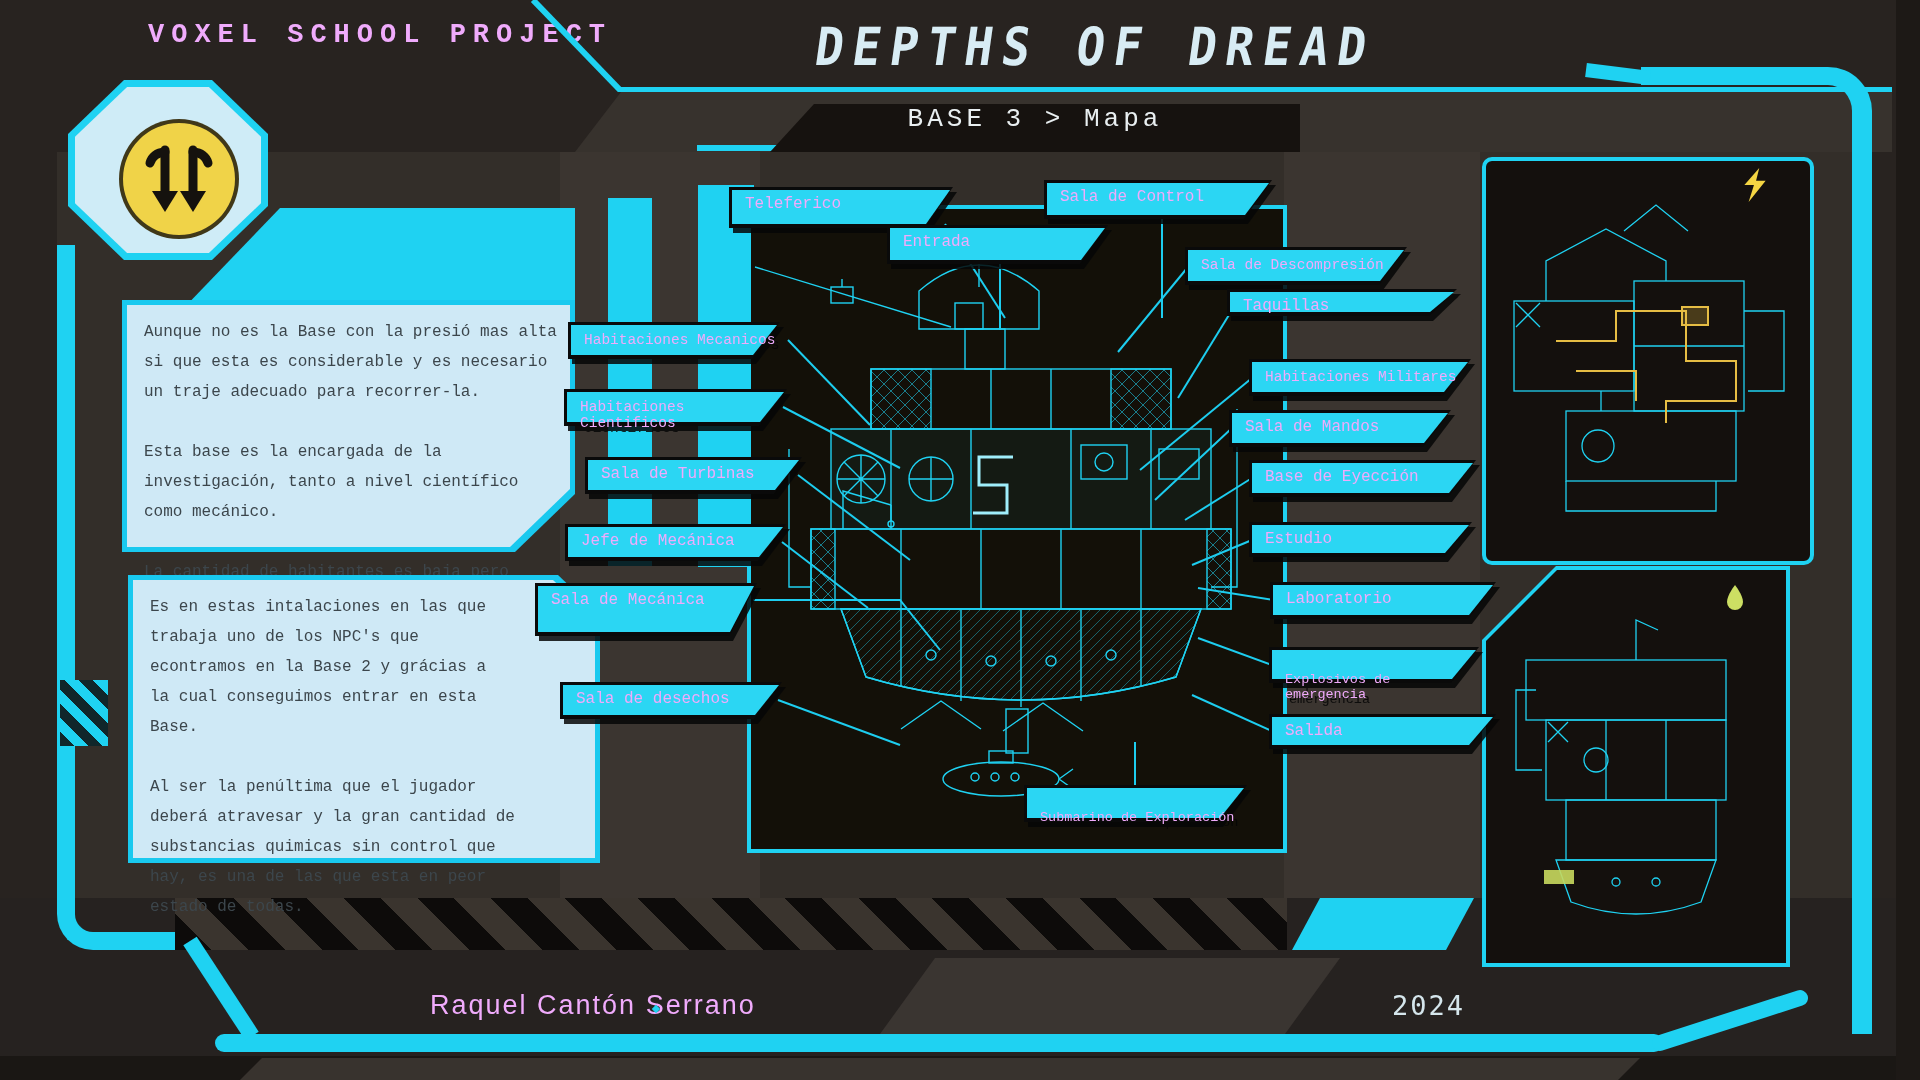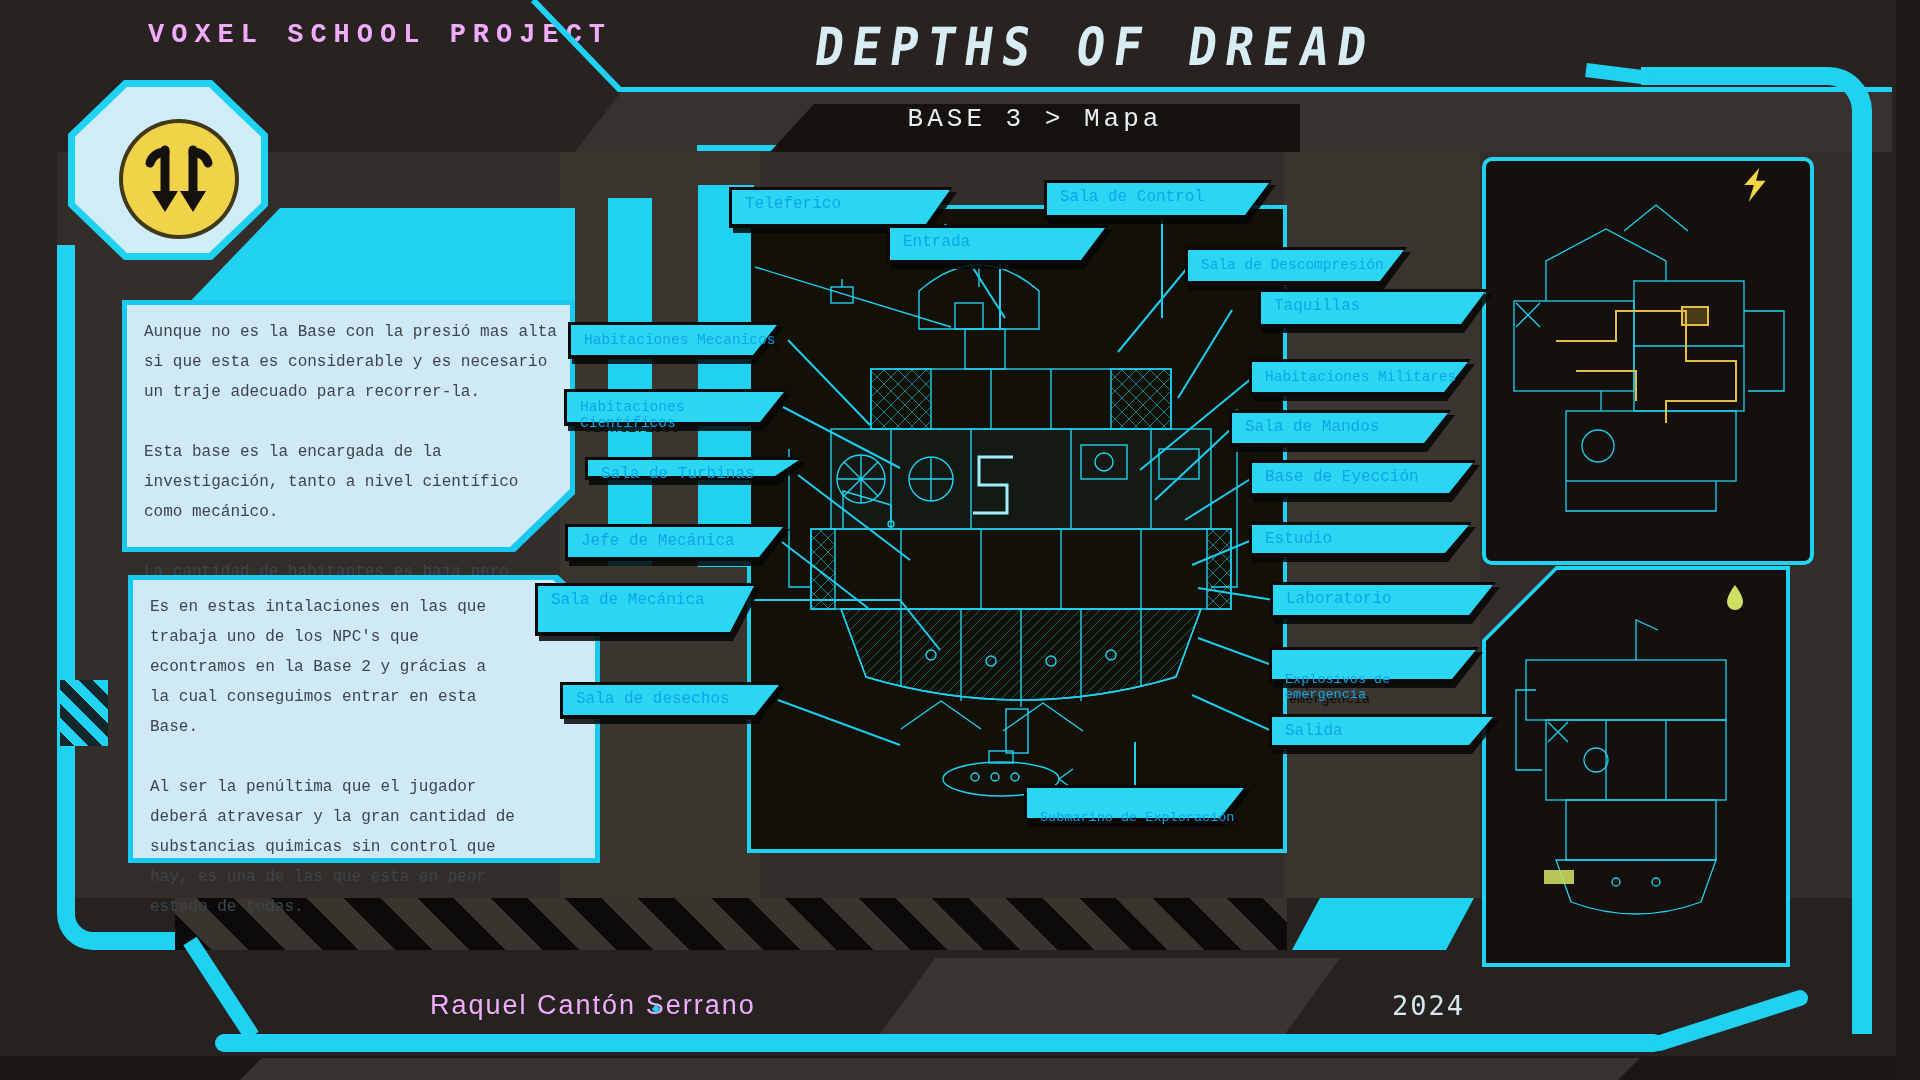--- a/index.html
+++ b/index.html
@@ -64,21 +64,21 @@
              font-size:16px;line-height:30px;white-space:pre-line;}
   
   .map-panel{position:absolute;left:747px;top:205px;width:532px;height:640px;background:#131008;
              border:4px solid #1fd2f2;}
   
   .lbl{position:absolute;filter:drop-shadow(4px 5px 0 rgba(6,6,6,.85));z-index:6;}
   .lbl .bg{position:absolute;inset:-3px -3px -4px -3px;background:#0a0a0a;display:block;
            clip-path:polygon(0 0,100% 0,calc(100% - 28px) 100%,0 100%);}
   .lbl .fg{position:absolute;inset:0;background:#2bd6f3;display:block;
            clip-path:polygon(0 0,100% 0,calc(100% - 24px) 100%,0 100%);}
-  .lbl .txt{position:relative;display:block;padding:5px 0 0 13px;font-size:16px;color:#0ea5e9;}
+  .lbl .txt{position:relative;display:block;padding:5px 0 0 13px;font-size:16px;color:#f0abfc;}
   .lbl.mid .txt{font-size:14.5px;padding-top:7px;}
   .lbl.small .txt{font-size:13.5px;padding-top:22px;}
   
   .rpanel{position:absolute;background:#14100d;border:4px solid #1fd2f2;}
   .rpanel.top{left:1482px;top:157px;width:324px;height:400px;border-radius:10px;}
   .rpanel.bottom{left:1482px;top:566px;width:308px;height:401px;
                  clip-path:polygon(74px 0,100% 0,100% 100%,0 100%,0 74px);}
   .rpanel.bottom .inner{position:absolute;inset:4px;background:#14100d;
                  clip-path:polygon(71px 0,100% 0,100% 100%,0 100%,0 71px);}
   .rpanel.bottom{background:#1fd2f2;border:none;}
@@ -307,21 +307,21 @@
   <div class="lbl" style="left:1047px;top:183px;width:222px;height:32px;">
     <i class="bg"></i>
       <i class="fg"></i>
       <span class="txt">Sala de Control</span>
     </div>
   <div class="lbl mid" style="left:1188px;top:250px;width:216px;height:31px;">
     <i class="bg"></i>
       <i class="fg"></i>
       <span class="txt">Sala de Descompresión</span>
     </div>
-  <div class="lbl" style="left:1230px;top:292px;width:224px;height:32px;margin-left:31px;">
+  <div class="lbl" style="left:1230px;top:292px;width:224px;height:20px;">
     <i class="bg"></i>
       <i class="fg"></i>
       <span class="txt">Taquillas</span>
     </div>
   <div class="lbl mid" style="left:571px;top:325px;width:206px;height:30px;">
     <i class="bg"></i>
       <i class="fg"></i>
       <span class="txt">Habitaciones Mecanicos</span>
     </div>
   <div class="lbl mid" style="left:567px;top:392px;width:217px;height:30px;">
@@ -332,21 +332,21 @@
   <div class="lbl mid" style="left:1252px;top:362px;width:216px;height:30px;">
     <i class="bg"></i>
       <i class="fg"></i>
       <span class="txt">Habitaciones Militares</span>
     </div>
   <div class="lbl" style="left:1232px;top:413px;width:216px;height:30px;">
     <i class="bg"></i>
       <i class="fg"></i>
       <span class="txt">Sala de Mandos</span>
     </div>
-  <div class="lbl" style="left:588px;top:460px;width:211px;height:16px;">
+  <div class="lbl" style="left:588px;top:460px;width:211px;height:30px;">
     <i class="bg"></i>
       <i class="fg"></i>
       <span class="txt">Sala de Turbinas</span>
     </div>
   <div class="lbl" style="left:1252px;top:463px;width:221px;height:30px;">
     <i class="bg"></i>
       <i class="fg"></i>
       <span class="txt">Base de Eyección</span>
     </div>
   <div class="lbl" style="left:568px;top:527px;width:215px;height:30px;">

